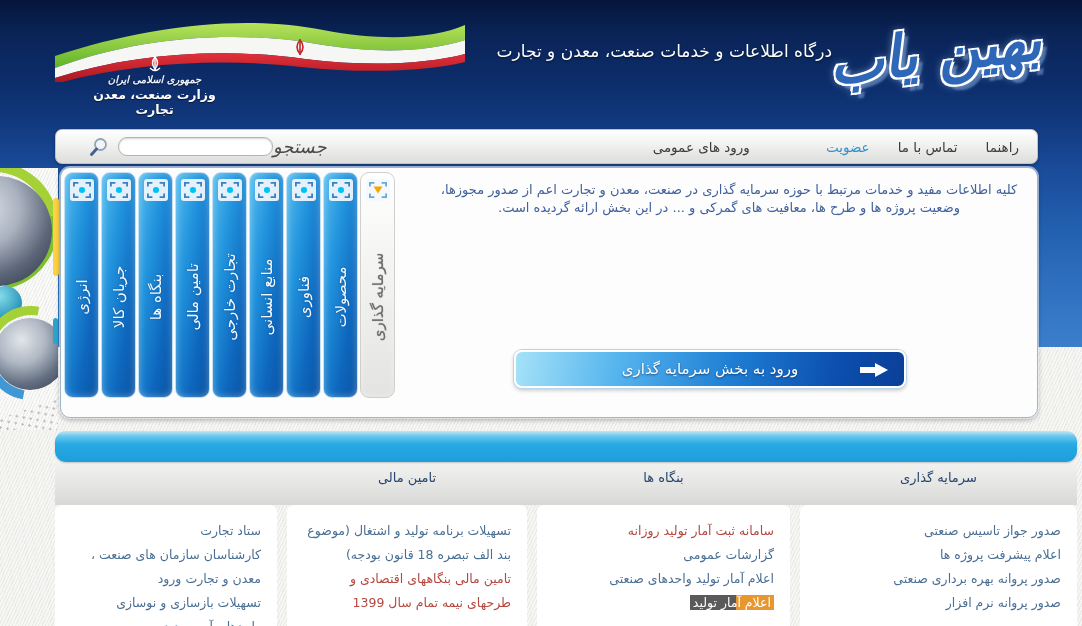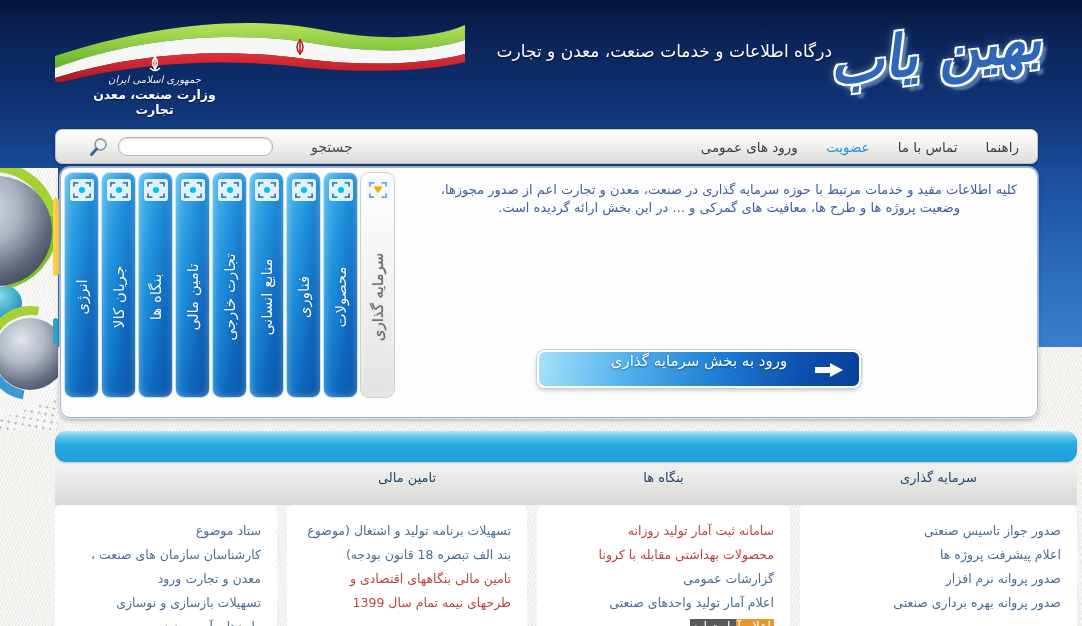--- a/index.html
+++ b/index.html
@@ -19,38 +19,38 @@
           transform:rotate(-7deg);
           text-shadow:-2px -2px 0 #fff, 2px -2px 0 #fff, -2px 2px 0 #fff, 2px 2px 0 #fff,
                       0 0 10px rgba(160,200,245,.9), 5px 6px 2px rgba(140,180,230,.45);
           line-height:100px; }
   .tagline { position:absolute; right:250px; top:41px; direction:rtl; color:#ffffff;
              font-size:17px; letter-spacing:.2px; text-shadow:0 1px 2px rgba(0,0,0,.5); }
 
   .flag { position:absolute; left:55px; top:20px; }
   .gov { position:absolute; left:72px; top:55px; width:165px; text-align:center; color:#fff; }
   .gov .emb { display:block; margin:0 auto 1px; }
-  .gov .l1 { font-size:10px; font-style:italic; color:#eef3fb; text-shadow:0 1px 1px rgba(0,0,0,.6); }
+  .gov .l1 { font-size:10px; font-style:italic; color:#eef3fb; text-shadow:0 1px 1px rgba(0,0,0,.6);font-weight:bold; }
   .gov .l2 { font-size:12.5px; font-weight:bold; margin-top:2px; text-shadow:0 1px 1px rgba(0,0,0,.6); }
 
   
   .navbar { position:absolute; left:55px; top:129px; width:983px; height:35px;
             background:linear-gradient(180deg,#ffffff 0%,#f1f1ef 45%,#dddddb 100%);
             border:1px solid #c3c3c1; border-radius:7px;
             box-shadow:0 1px 3px rgba(0,0,0,.35);
             display:flex; align-items:center; justify-content:space-between; }
   .nav-left { display:flex; align-items:center; margin-left:32px; }
   .nav-left input { width:155px; height:19px; border:1px solid #b5b5b3; border-radius:9px;
                     background:#fff; box-shadow:inset 0 1px 2px rgba(0,0,0,.18); margin-left:8px;
                     padding:0 8px; font-size:12px; }
-  .search-label { margin-left:38px; font-size:14px; color:#4a4a48; direction:rtl; }
+  .search-label { font-size:18px; color:#4a4a48; direction:rtl;font-style:italic; }
   .nav-right { display:flex; direction:rtl; align-items:center; gap:28px; padding-right:18px;
                font-size:13.5px; color:#3c3c3a; }
   .nav-item { cursor:pointer; white-space:nowrap; }
-  .nav-item.hl { color:#2f93cf; }
+  .nav-item.hl { color:#2f93cf;margin-left:48px; }
 
   
   .decor { position:absolute; left:0; top:168px; width:58px; height:262px; overflow:hidden; z-index:1;
            background:repeating-linear-gradient(115deg,#fafaf8 0 2px,#ececea 2px 3px); }
   .decor .ring1 { position:absolute; left:-70px; top:-6px; width:128px; height:128px; border-radius:50%;
                   border:10px solid transparent; border-top-color:#a4d136; border-right-color:#7fc02d;
                   transform:rotate(35deg); }
   .decor .sph1 { position:absolute; left:-58px; top:8px; width:110px; height:110px; border-radius:50%;
                  background:radial-gradient(circle at 38% 30%,#dde2e8 0%,#aab2bf 35%,#5d6779 65%,#333c50 92%); }
   .decor .sph3 { position:absolute; left:-12px; top:118px; width:34px; height:34px; border-radius:50%;
@@ -88,25 +88,25 @@
   .lbl { position:absolute; left:50%; top:50%; width:188px;
          transform:translate(-50%,-50%) rotate(-90deg);
          text-align:center; direction:rtl; white-space:nowrap;
          font-size:15px; letter-spacing:1px; color:#f4faff;
          text-shadow:0 0 2px rgba(10,70,140,.8); }
   .tab.sel .lbl { color:#6e6e6c; text-shadow:0 0 1px rgba(90,90,90,.7); }
 
   .desc { position:absolute; right:8px; left:368px; top:13px; direction:rtl; text-align:center;
           color:#41619c; font-size:13px; line-height:17.5px; }
 
-  .enter-btn { position:absolute; left:476px; top:182px; width:324px; height:38px;
+  .enter-btn { position:absolute; left:453px; top:182px; width:392px; height:38px;
                border-radius:8px; border:2px solid #ffffff; cursor:pointer;
                background:linear-gradient(100deg,#a6e2f8 0%,#56b5ee 26%,#1f7fd4 55%,#0c4fae 82%,#0a3f98 100%);
                box-shadow:0 0 0 1px #b9d5ec, 0 2px 4px rgba(0,0,0,.25);
-               display:flex; justify-content:center; }
+               display:flex; align-items:center; justify-content:center; }
   .enter-btn .btxt { color:#fff; font-size:15px; direction:rtl; text-shadow:0 1px 2px rgba(0,30,80,.6); }
   .arrow { position:absolute; right:16px; top:11px; width:28px; height:14px; }
   .arrow .shaft { position:absolute; left:0; top:4px; width:15px; height:6px; background:#fff; }
   .arrow .head { position:absolute; right:0; top:0; width:0; height:0;
                  border-left:13px solid #fff; border-top:7px solid transparent; border-bottom:7px solid transparent; }
 
   
   .cyan-bar { position:absolute; left:55px; top:431px; width:1022px; height:31px; z-index:1;
               border-radius:11px; 
               background:linear-gradient(180deg,#c2e7f7 0%,#6cc8ef 16%,#29aae3 42%,#1d9edd 100%);
@@ -317,34 +317,33 @@
   <div class="headers cols-grid">
     <div class="hd">سرمایه گذاری</div>
     <div class="hd">بنگاه ها</div>
     <div class="hd">تامین مالی</div>
   </div>
 
   <div class="columns cols-grid">
     <div class="col">
       <a>صدور جواز تاسیس صنعتی</a>
       <a>اعلام پیشرفت پروژه ها</a>
+      <a>صدور پروانه بهره برداری صنعتی</a>
       <a>صدور پروانه نرم افزار</a>
-      <a>صدور پروانه بهره برداری صنعتی</a>
     </div>
     <div class="col">
       <a class="red">سامانه ثبت آمار تولید روزانه</a>
-      <a class="red">محصولات بهداشتی مقابله با کرونا</a>
       <a>گزارشات عمومی</a>
       <a>اعلام آمار تولید واحدهای صنعتی</a>
       <a class="partial"><span>اعلام آمار تولید</span></a>
     </div>
     <div class="col">
       <a>تسهیلات برنامه تولید و اشتغال (موضوع بند الف تبصره 18 قانون بودجه)</a>
       <a class="red">تامین مالی بنگاههای اقتصادی و طرحهای نیمه تمام سال 1399</a>
     </div>
     <div class="col">
-      <a>ستاد موضوع</a>
+      <a>ستاد تجارت</a>
       <a>کارشناسان سازمان های صنعت ، معدن و تجارت ورود</a>
       <a>تسهیلات بازسازی و نوسازی واحدهای آسیب دیده</a>
     </div>
   </div>
 
 </div>
 
 </body></html>

